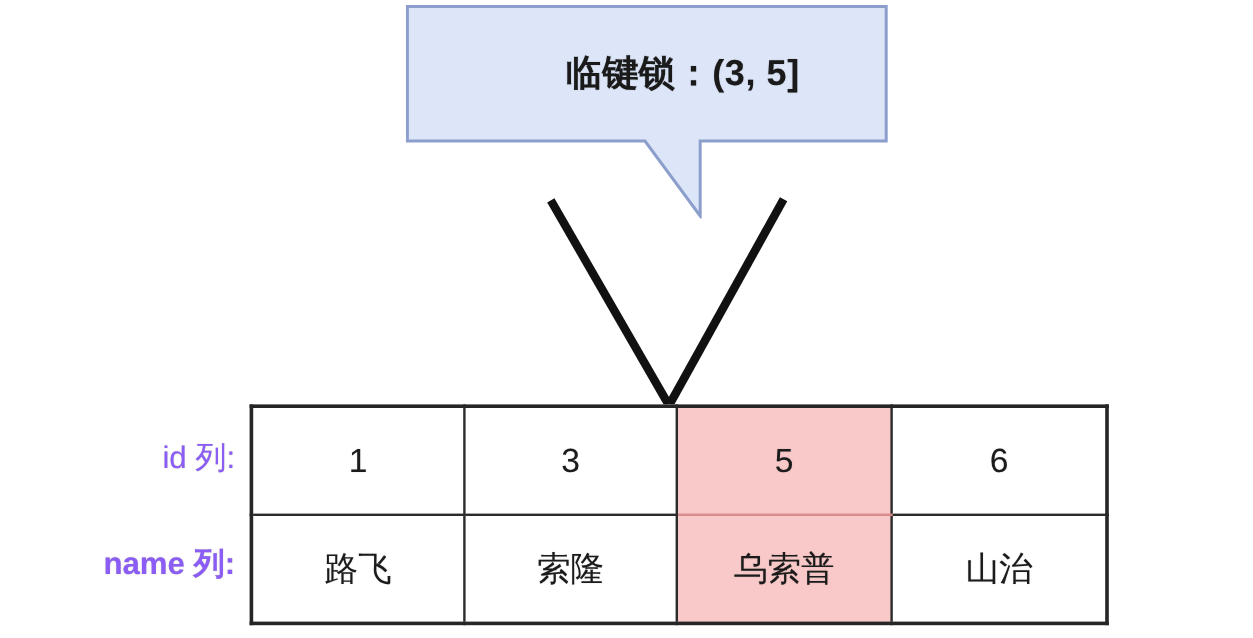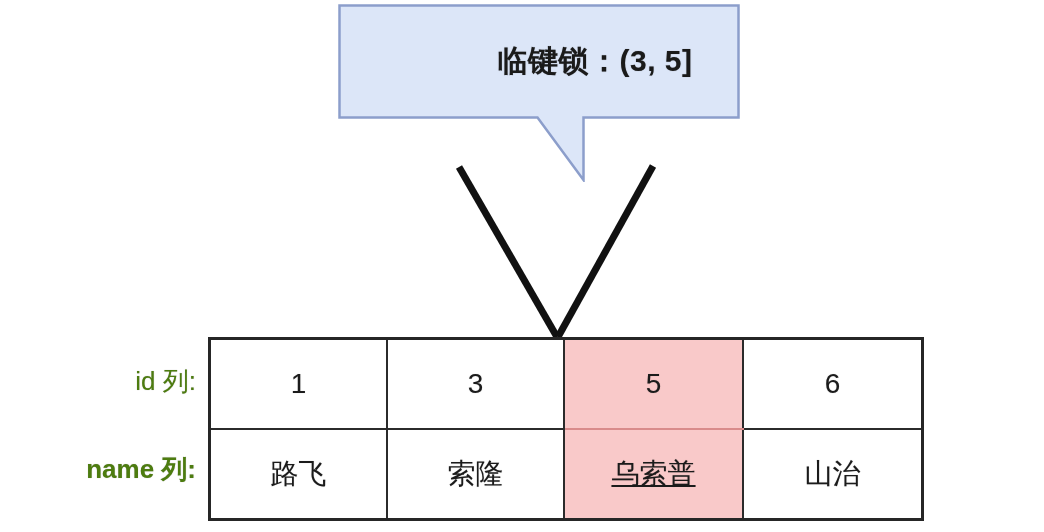--- a/index.html
+++ b/index.html
@@ -42,21 +42,20 @@
     height: 115px;
     display: flex;
     align-items: center;
     justify-content: center;
     font-size: 30px;
     color: #1a1a1a;
     font-weight: 600;
     letter-spacing: 0.5px;
     white-space: pre;
     text-shadow: 0 0 1px rgba(0,0,0,0.35);
-    padding-left: 26px;
   }
 
   
   #pointer {
     position: absolute;
     left: 440px;
     top: 155px;
     width: 240px;
     height: 195px;
   }
@@ -66,21 +65,21 @@
     height: 195px;
   }
 
   
   .row-label {
     position: absolute;
     right: 0;
     width: 100%;
     text-align: right;
     font-size: 26px;
-    color: #4d7c0f;
+    color: #8b5cf6;
     font-weight: 500;
     text-shadow: 0 0 1px rgba(0,0,0,0.3);
     white-space: pre;
   }
   #label-id {
     left: 0;
     top: 364px;
     width: 196px;
   }
   #label-name {
@@ -115,21 +114,21 @@
     text-shadow: 0 0 1px rgba(0,0,0,0.25);
   }
   #grid td.c0, #grid td.c1 { width: 175px; }
   #grid td.c2, #grid td.c3 { width: 177px; }
   #grid td.hl {
     background: #f9c9c9;
     border-left-color: #2b2b2b;
     border-right-color: #2b2b2b;
   }
   #grid tr.row-id td.hl { border-bottom-color: #d98b8b; }
-  #grid tr.row-name td.hl { border-top-color: #d98b8b; text-decoration: underline; }
+  #grid tr.row-name td.hl { border-top-color: #d98b8b; }
 </style>
 </head>
 <body>
 
 <div id="canvas">
 
   <div id="callout">
     <svg viewBox="0 0 402 178" xmlns="http://www.w3.org/2000/svg">
       <path d="M1.5 1.5 H400.5 V113.5 H245.5 L245.5 176 L199.5 113.5 H1.5 Z" fill="#dce6f8" stroke="#8c9ecb" stroke-width="2.5" stroke-linejoin="miter"></path>
     </svg>

